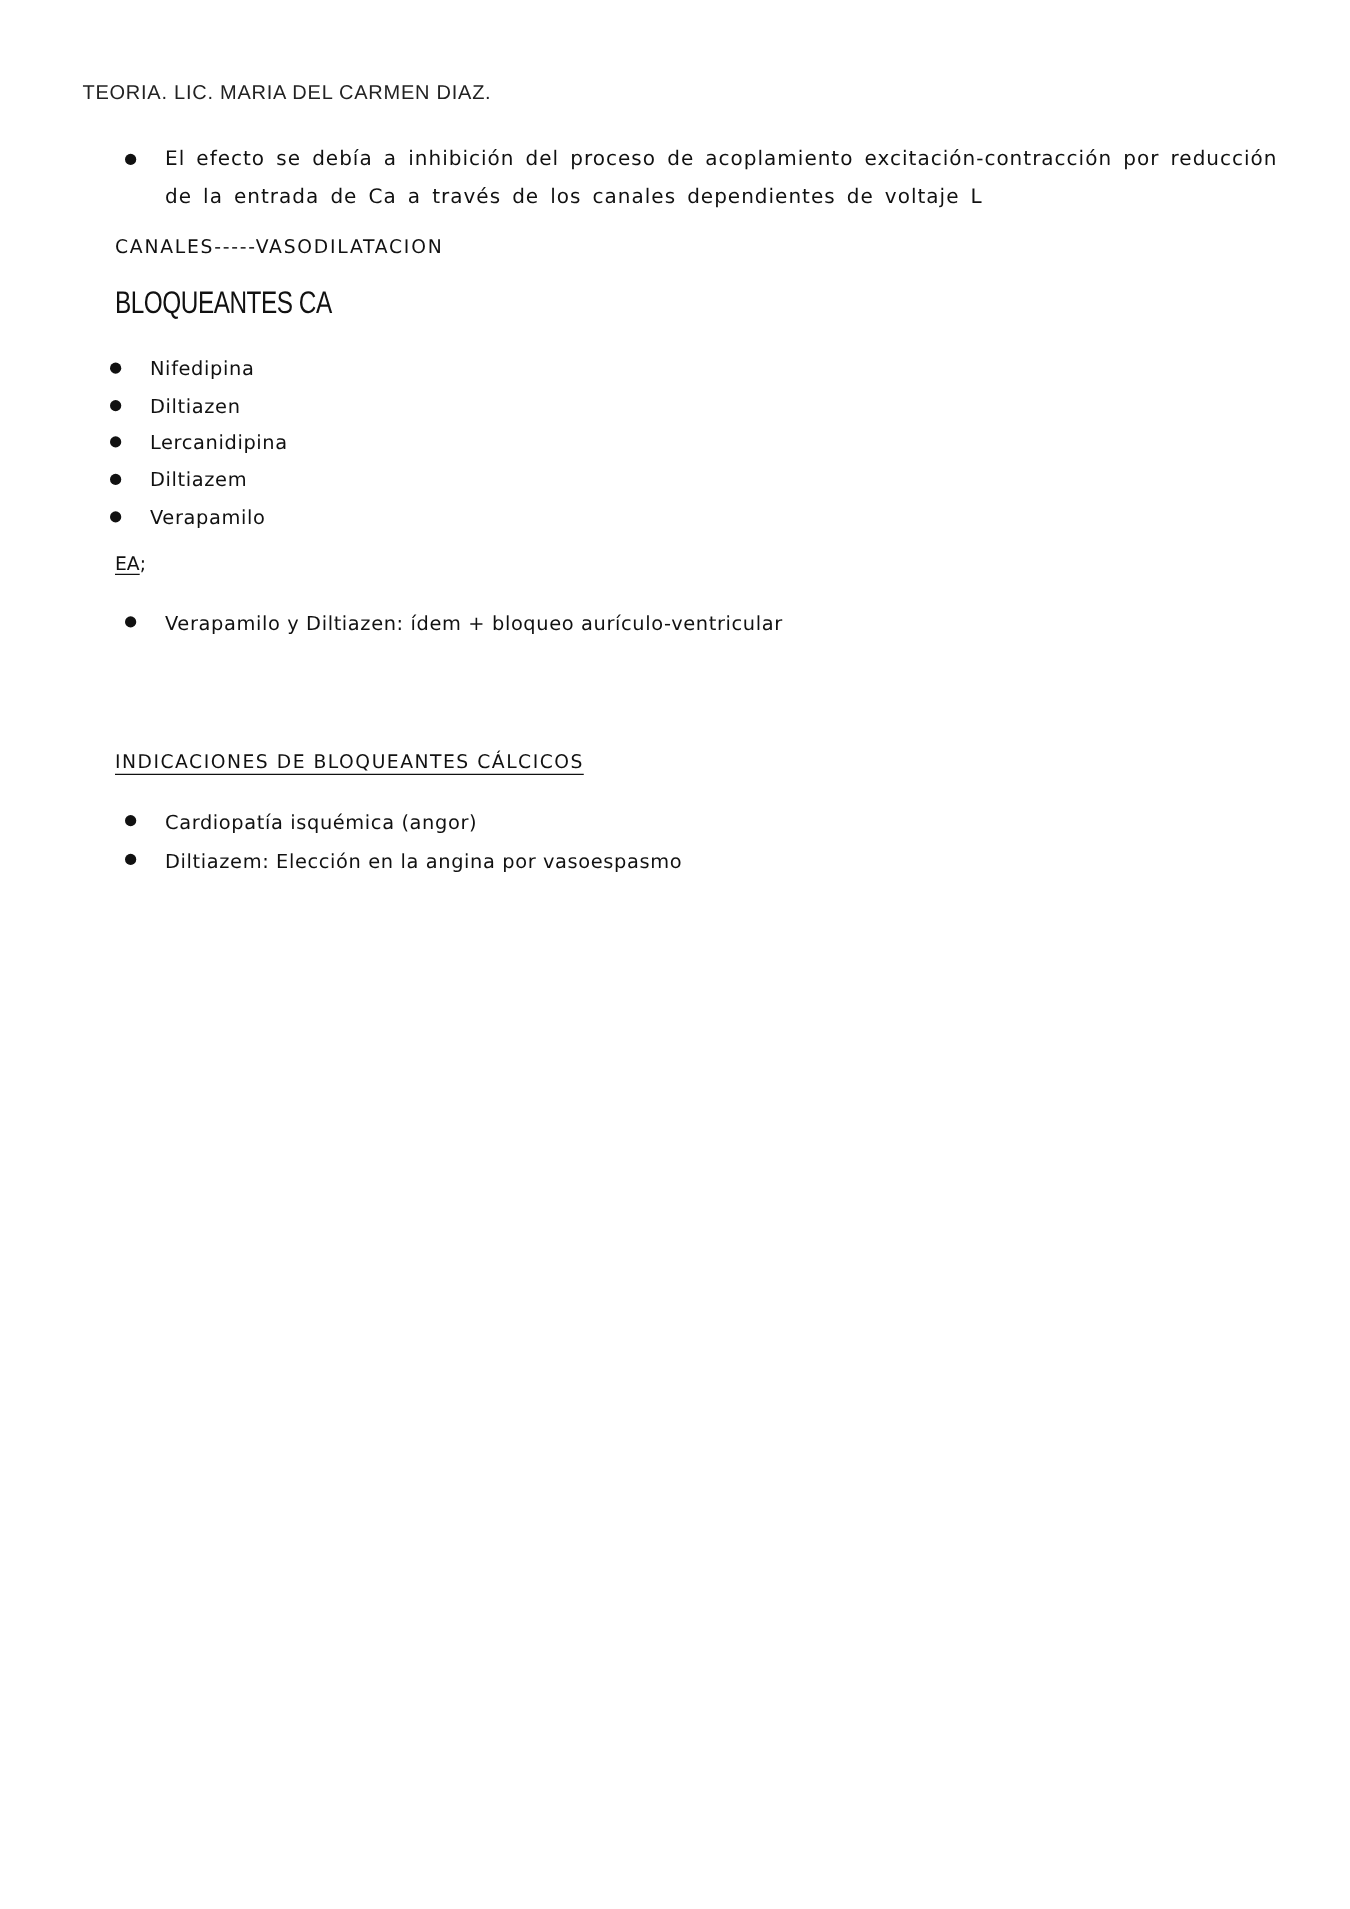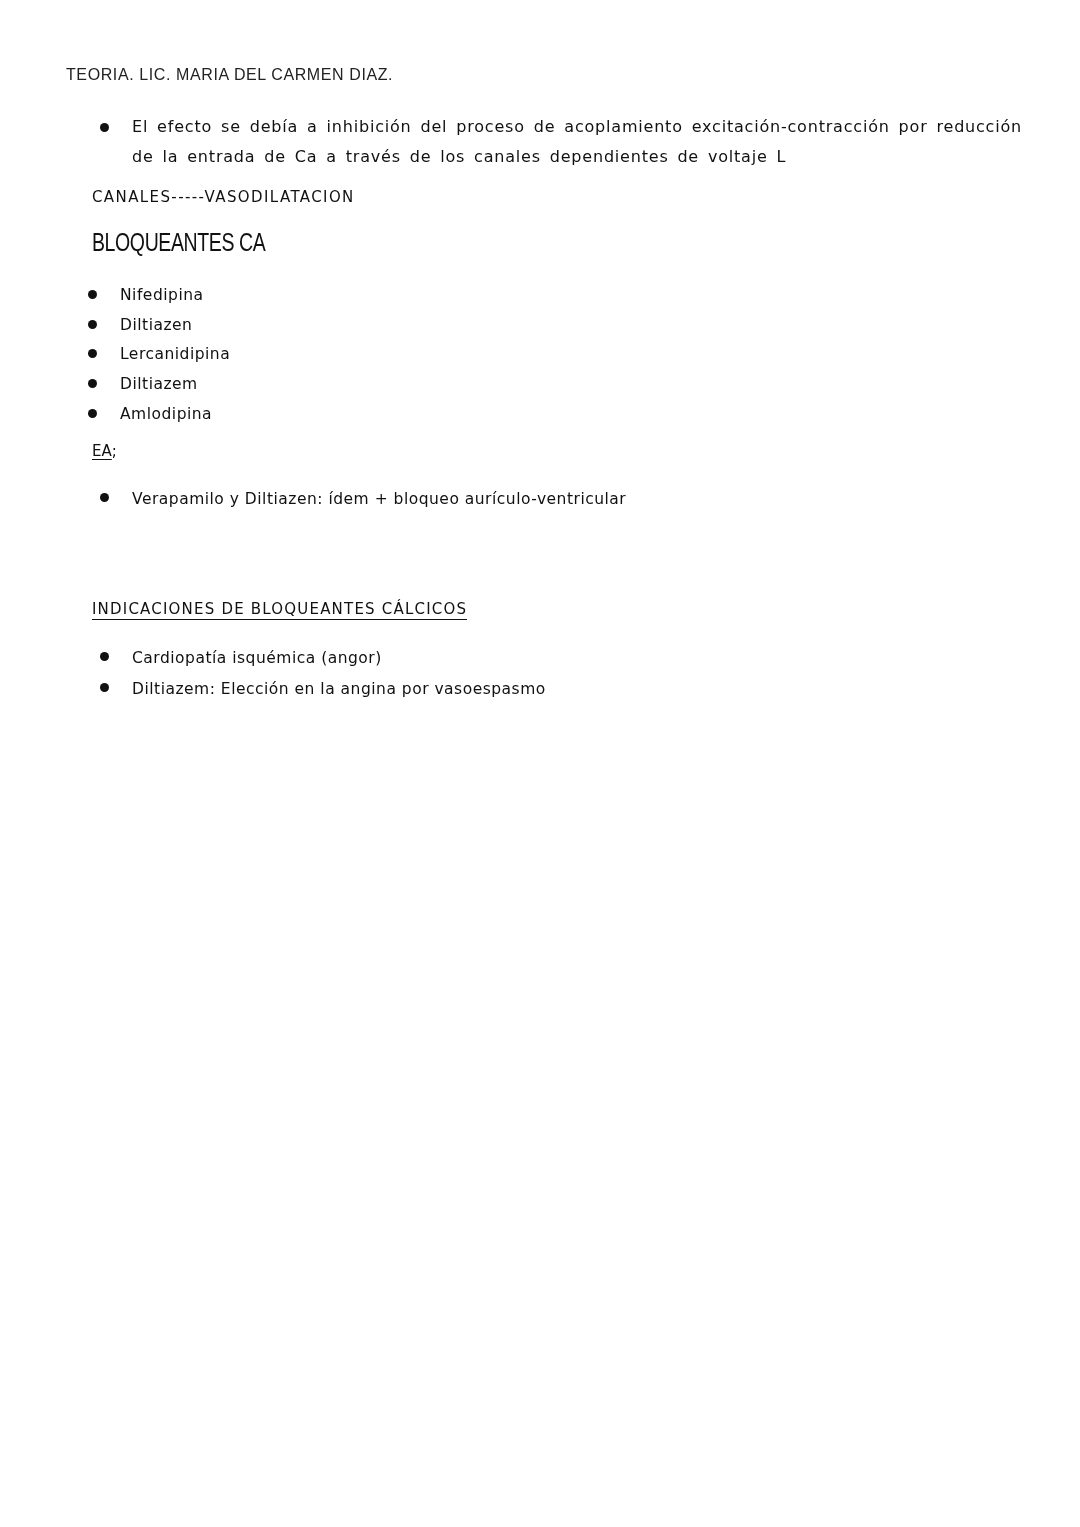--- a/index.html
+++ b/index.html
@@ -122,21 +122,21 @@
 
 <div class="canales-line">CANALES-----VASODILATACION</div>
 
 <h2 class="section-title">BLOQUEANTES CA</h2>
 
 <ul class="bullet-list drug-list">
   <li>Nifedipina</li>
   <li>Diltiazen</li>
   <li>Lercanidipina</li>
   <li>Diltiazem</li>
-  <li>Amlodipina</li>
+  <li>Verapamilo</li>
 </ul>
 
 <div class="ea-label">
   <span class="u">EA</span><span>;</span>
 </div>
 
 <ul class="bullet-list ea-list">
   <li>Verapamilo y Diltiazen: ídem + bloqueo aurículo-ventricular</li>
 </ul>
 

